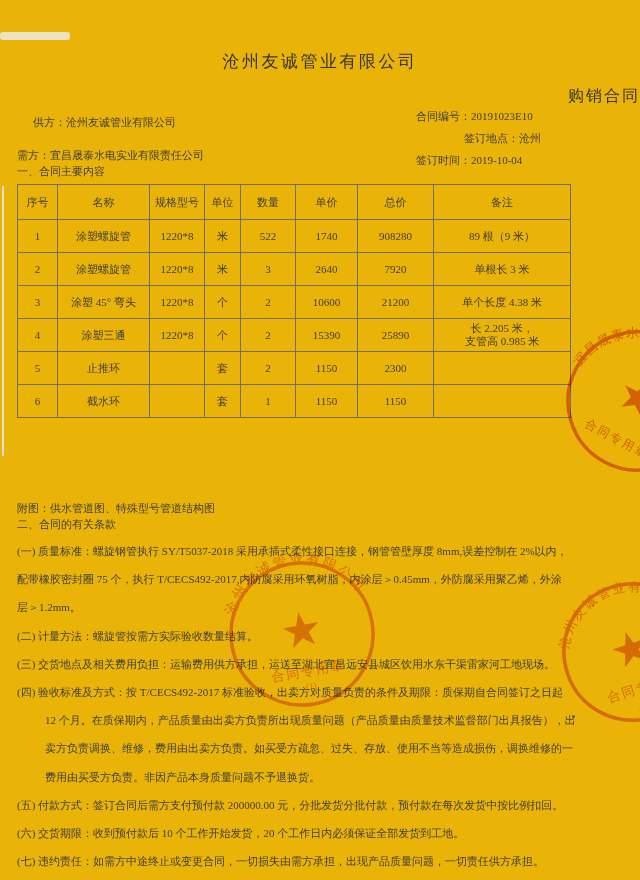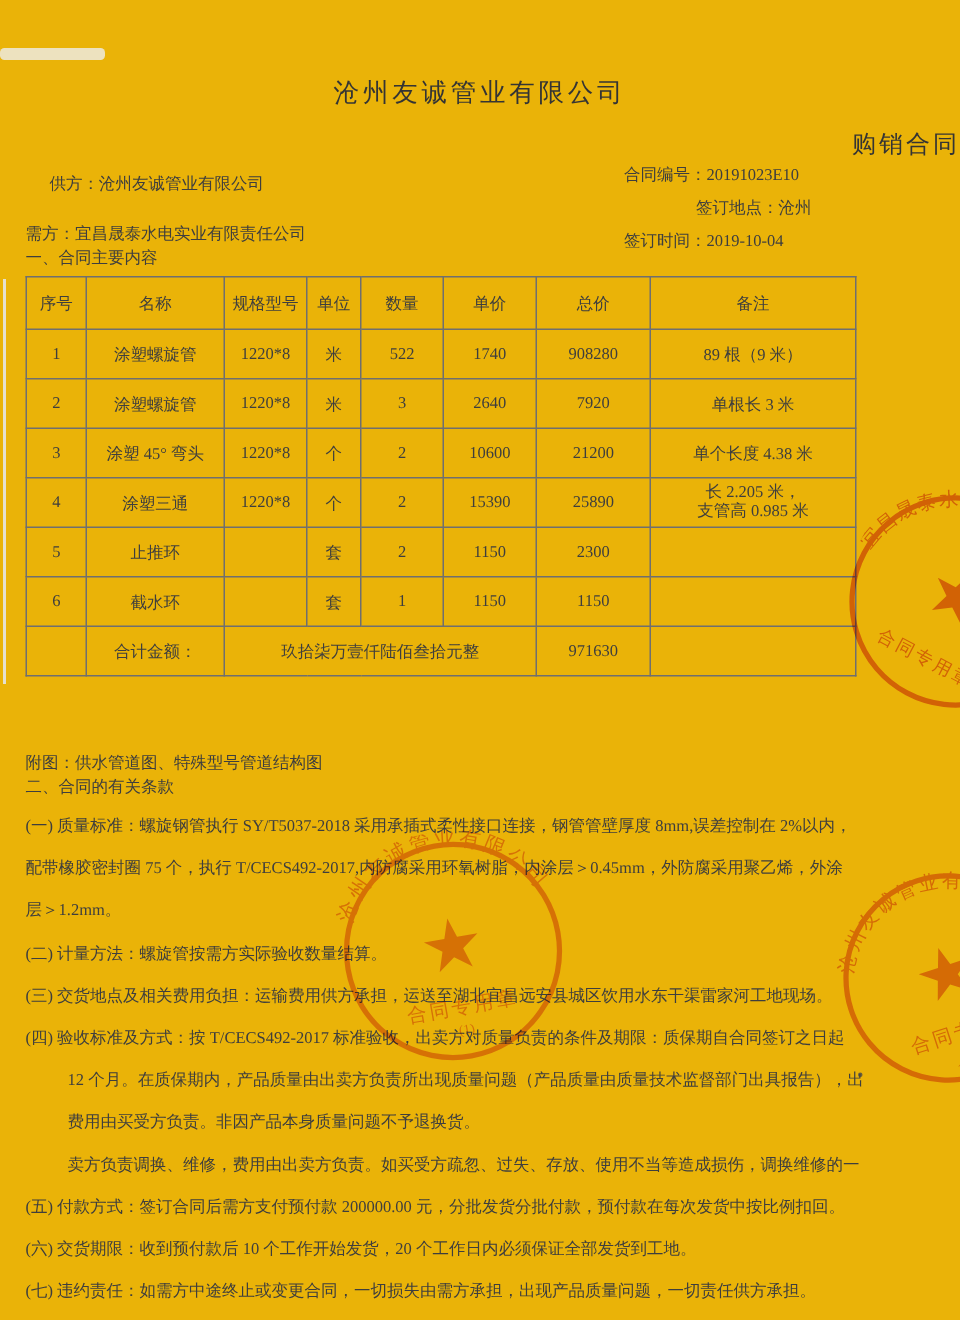--- a/index.html
+++ b/index.html
@@ -135,44 +135,37 @@
     <tr>
       <td>6</td>
       <td>截水环</td>
       <td></td>
       <td>套</td>
       <td>1</td>
       <td>1150</td>
       <td>1150</td>
       <td></td>
     </tr>
-    <tr>
-      <td></td>
-      <td>合计金额：</td>
-      <td colspan="4">玖拾柒万壹仟陆佰叁拾元整</td>
-      <td>971630</td>
-      <td></td>
-    </tr>
   </tbody>
     </table>
 
 
   <div class="abs line" style="left:17px;top:465px;margin-top:36px;">附图：供水管道图、特殊型号管道结构图</div>
 
   <div class="abs line" style="left:17px;top:517px;">二、合同的有关条款</div>
   <div class="abs clauses" style="left:17px;top:537px;">
     <div class="cl">(一) 质量标准：螺旋钢管执行 SY/T5037-2018 采用承插式柔性接口连接，钢管管壁厚度 8mm,误差控制在 2%以内，</div>
     <div class="cl">配带橡胶密封圈 75 个，执行 T/CECS492-2017,内防腐采用环氧树脂，内涂层＞0.45mm，外防腐采用聚乙烯，外涂</div>
     <div class="cl">层＞1.2mm。</div>
     <div class="cl">(二) 计量方法：螺旋管按需方实际验收数量结算。</div>
     <div class="cl">(三) 交货地点及相关费用负担：运输费用供方承担，运送至湖北宜昌远安县城区饮用水东干渠雷家河工地现场。</div>
     <div class="cl">(四) 验收标准及方式：按 T/CECS492-2017 标准验收，出卖方对质量负责的条件及期限：质保期自合同签订之日起</div>
     <div class="cl indent">12 个月。在质保期内，产品质量由出卖方负责所出现质量问题（产品质量由质量技术监督部门出具报告），出</div>
+    <div class="cl indent">卖方负责调换、维修，费用由出卖方负责。如买受方疏忽、过失、存放、使用不当等造成损伤，调换维修的一</div>
     <div class="cl indent">费用由买受方负责。非因产品本身质量问题不予退换货。</div>
-    <div class="cl indent">卖方负责调换、维修，费用由出卖方负责。如买受方疏忽、过失、存放、使用不当等造成损伤，调换维修的一</div>
     <div class="cl">(五) 付款方式：签订合同后需方支付预付款 200000.00 元，分批发货分批付款，预付款在每次发货中按比例扣回。</div>
     <div class="cl">(六) 交货期限：收到预付款后 10 个工作开始发货，20 个工作日内必须保证全部发货到工地。</div>
     <div class="cl">(七) 违约责任：如需方中途终止或变更合同，一切损失由需方承担，出现产品质量问题，一切责任供方承担。</div>
   </div>
 
   <svg class="abs stamp" width="150" height="150" viewBox="0 0 150 150" style="left:562px;top:326px;opacity:.62;transform:rotate(28deg);">
     <defs>
         <path id="arcA" d="M 9,90 A 67,67 0 1 1 141,90" fill="none"></path>
       </defs>
     <circle cx="75" cy="75" r="69" fill="none" stroke="#d5433b" stroke-width="3.5"></circle>

